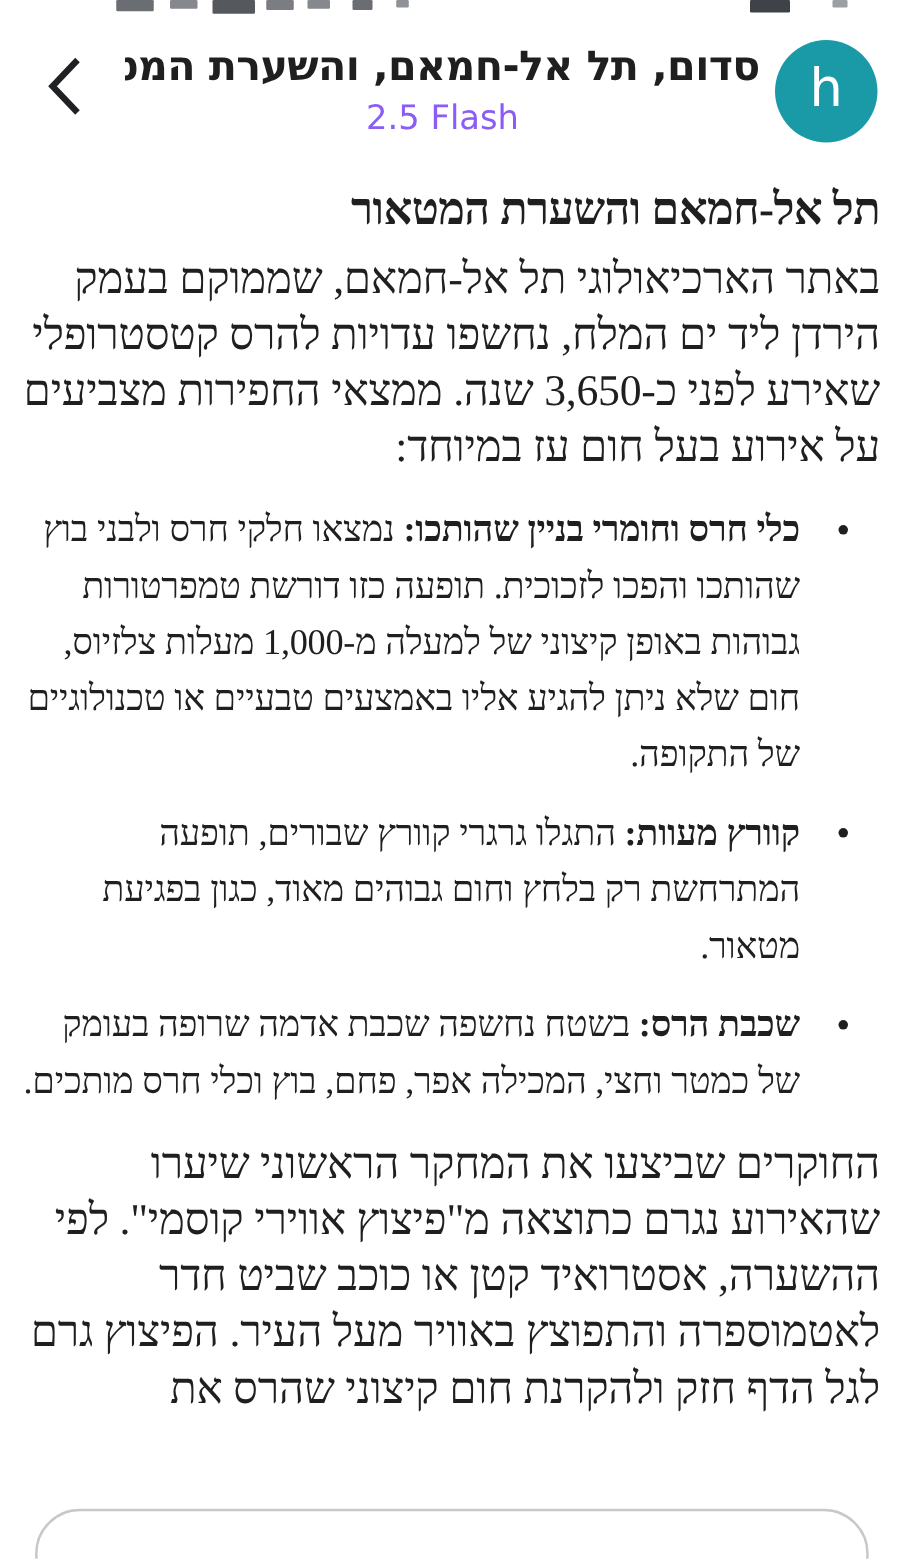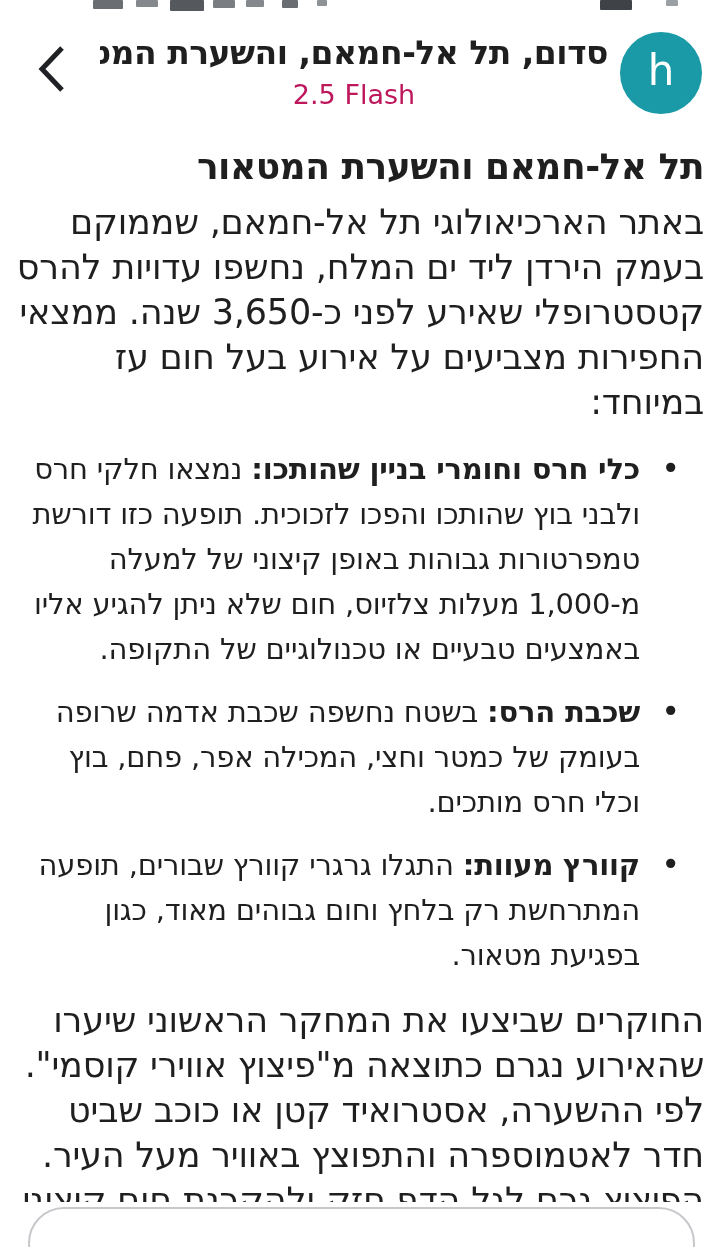--- a/index.html
+++ b/index.html
@@ -16,31 +16,31 @@
   .top-strip{position:absolute;top:0;left:0;width:720px;height:14px;overflow:hidden;}
   .top-strip span{position:absolute;top:0;border-radius:1px;filter:blur(0.6px);}
   
   .header{position:absolute;top:14px;left:0;width:720px;height:106px;background:#fff;}
   .back-btn{position:absolute;left:26px;top:26px;width:52px;height:60px;display:flex;align-items:center;justify-content:center;background:none;border:none;padding:0;cursor:pointer;}
   .header-center{position:absolute;left:100px;right:112px;top:18px;text-align:center;}
   .chat-title{
     font-size:33px;line-height:42px;font-weight:600;letter-spacing:-0.5px;
     white-space:nowrap;overflow:hidden;color:#1f1f1f;
   }
-  .model-label{font-size:27px;line-height:34px;color:#be185d;margin-top:4px;direction:ltr;}
+  .model-label{font-size:27px;line-height:34px;color:#8b5cf6;margin-top:4px;direction:ltr;}
   .avatar{
     position:absolute;right:18px;top:18px;width:82px;height:82px;border-radius:50%;
     background:#1a9aa6;color:#fff;display:flex;align-items:center;justify-content:center;
     font-size:42px;line-height:1;cursor:pointer;
   }
   .avatar span{transform:translateY(-2px);}
   
   .content{
     position:absolute;top:128px;right:16px;left:16px;bottom:45px;
-    overflow:hidden;text-align:right;
+    overflow:hidden;text-align:right;font-family:Liberation Serif, serif;
   }
   .content h1{
     font-size:36px;line-height:46px;font-weight:700;letter-spacing:-0.5px;
     margin:16px 0 10px;
   }
   .content p{font-size:35px;line-height:45px;margin:0;letter-spacing:-0.2px;}
   .intro{margin-top:0;}
   .bullet-list{list-style:none;margin:22px 0 20px;padding:0;}
   .bullet-list li{
     position:relative;padding-right:64px;margin-bottom:18px;
@@ -93,23 +93,23 @@
 </div>
 
 <div class="content">
   <h1>תל אל-חמאם והשערת המטאור</h1>
   <p class="intro">באתר הארכיאולוגי תל אל-חמאם, שממוקם בעמק הירדן ליד ים המלח, נחשפו עדויות להרס קטסטרופלי שאירע לפני כ-3,650 שנה. ממצאי החפירות מצביעים על אירוע בעל חום עז במיוחד:</p>
   <ul class="bullet-list">
     <li>
       <b>כלי חרס וחומרי בניין שהותכו:</b><span> נמצאו חלקי חרס ולבני בוץ שהותכו והפכו לזכוכית. תופעה כזו דורשת טמפרטורות גבוהות באופן קיצוני של למעלה מ-1,000 מעלות צלזיוס, חום שלא ניתן להגיע אליו באמצעים טבעיים או טכנולוגיים של התקופה.</span>
     </li>
     <li>
-      <b>שכבת הרס:</b><span> בשטח נחשפה שכבת אדמה שרופה בעומק של כמטר וחצי, המכילה אפר, פחם, בוץ וכלי חרס מותכים.</span>
+      <b>קוורץ מעוות:</b><span> התגלו גרגרי קוורץ שבורים, תופעה המתרחשת רק בלחץ וחום גבוהים מאוד, כגון בפגיעת מטאור.</span>
     </li>
     <li>
-      <b>קוורץ מעוות:</b><span> התגלו גרגרי קוורץ שבורים, תופעה המתרחשת רק בלחץ וחום גבוהים מאוד, כגון בפגיעת מטאור.</span>
+      <b>שכבת הרס:</b><span> בשטח נחשפה שכבת אדמה שרופה בעומק של כמטר וחצי, המכילה אפר, פחם, בוץ וכלי חרס מותכים.</span>
     </li>
   </ul>
   <p class="outro">החוקרים שביצעו את המחקר הראשוני שיערו שהאירוע נגרם כתוצאה מ"פיצוץ אווירי קוסמי". לפי ההשערה, אסטרואיד קטן או כוכב שביט חדר לאטמוספרה והתפוצץ באוויר מעל העיר. הפיצוץ גרם לגל הדף חזק ולהקרנת חום קיצוני שהרס את</p>
 </div>
 
 <div class="composer-backdrop"></div>
 <div class="composer" role="textbox"></div>
 
 </body></html>

